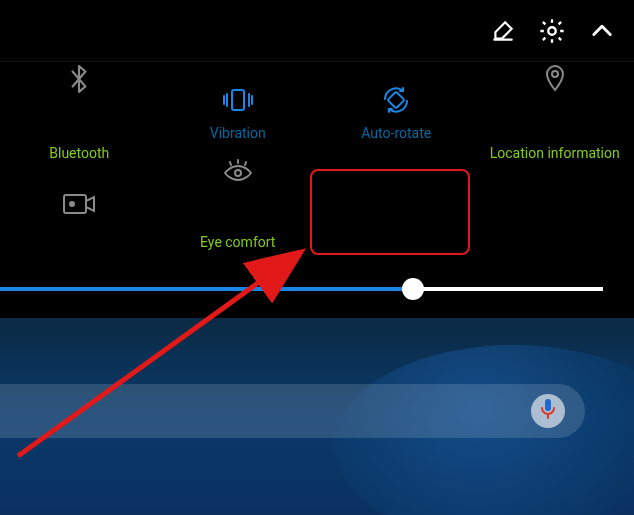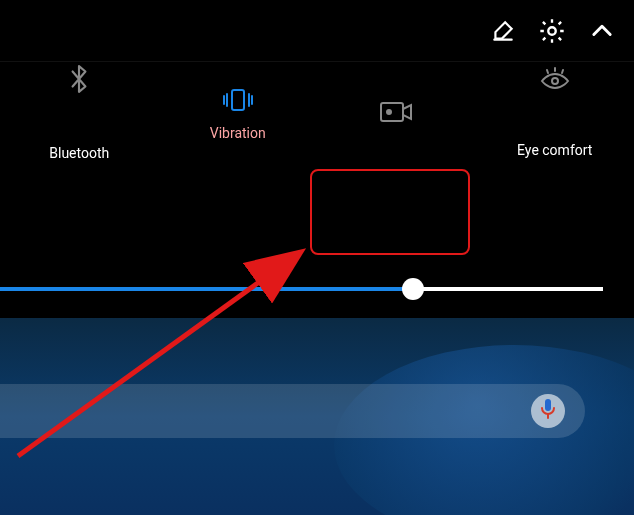--- a/index.html
+++ b/index.html
@@ -50,23 +50,23 @@
   .tile .iconwrap {
     height: 34px;
     display: flex;
     align-items: center;
     justify-content: center;
   }
   .tile-label {
     font-size: 14px;
     font-weight: 400;
   }
-  .tile.off .tile-label { color: #ffffff; margin-top: 43px; }
+  .tile.off .tile-label { color: #84cc16; margin-top: 43px; }
   .tile.off svg { stroke: #8a8a8a; fill: none; }
-  .tile.on .tile-label { color: #fca5a5; text-align: right; }
+  .tile.on .tile-label { color: #0369a1; text-align: right; }
   .tile.on svg { stroke: #1a86e8; fill: none; }
   .highlight-box {
     position: absolute;
     border: 2px solid #e11919;
     border-radius: 8px;
     left: 310px;
     top: 169px;
     width: 156px;
     height: 82px;
     pointer-events: none;
@@ -194,22 +194,41 @@
     <div class="tile on">
       <span class="iconwrap">
         <svg width="34" height="26" viewBox="0 0 34 26" stroke-width="2" stroke-linecap="round">
           <rect x="11" y="3" width="12" height="20" rx="2"></rect>
           <path d="M6 7v12M3 9v8M28 7v12M31 9v8"></path>
         </svg>
       </span>
       <span class="tile-label">Vibration</span>
     </div>
 
-
-
+    <div class="tile on">
+      <span class="iconwrap">
+        <svg width="30" height="30" viewBox="0 0 30 30" stroke-width="2" stroke-linecap="round">
+          <rect x="9" y="9" width="12" height="12" rx="2" transform="rotate(45 15 15)"></rect>
+          <path d="M4 14a11 11 0 0 1 18-8M26 16a11 11 0 0 1-18 8"></path>
+          <path d="M22 3l0 3-3 0M8 27l0-3 3 0"></path>
+        </svg>
+      </span>
+      <span class="tile-label">Auto-rotate</span>
+    </div>
+
+
+    <div class="tile off">
+      <span class="iconwrap">
+        <svg width="24" height="30" viewBox="0 0 24 30" stroke-width="2">
+          <path d="M12 2a8 8 0 0 1 8 8c0 6-8 16-8 16S4 16 4 10a8 8 0 0 1 8-8z"></path>
+          <circle cx="12" cy="10" r="3"></circle>
+        </svg>
+      </span>
+      <span class="tile-label">Location information</span>
+    </div>
 
 
     <div class="tile off">
       <span class="iconwrap">
         <svg width="34" height="24" viewBox="0 0 34 24" stroke-width="2">
           <rect x="2" y="3" width="22" height="18" rx="2"></rect>
           <circle cx="10" cy="12" r="3" fill="#8a8a8a" stroke="none"></circle>
           <path d="M24 9l8-4v14l-8-4z"></path>
         </svg>
       </span>

